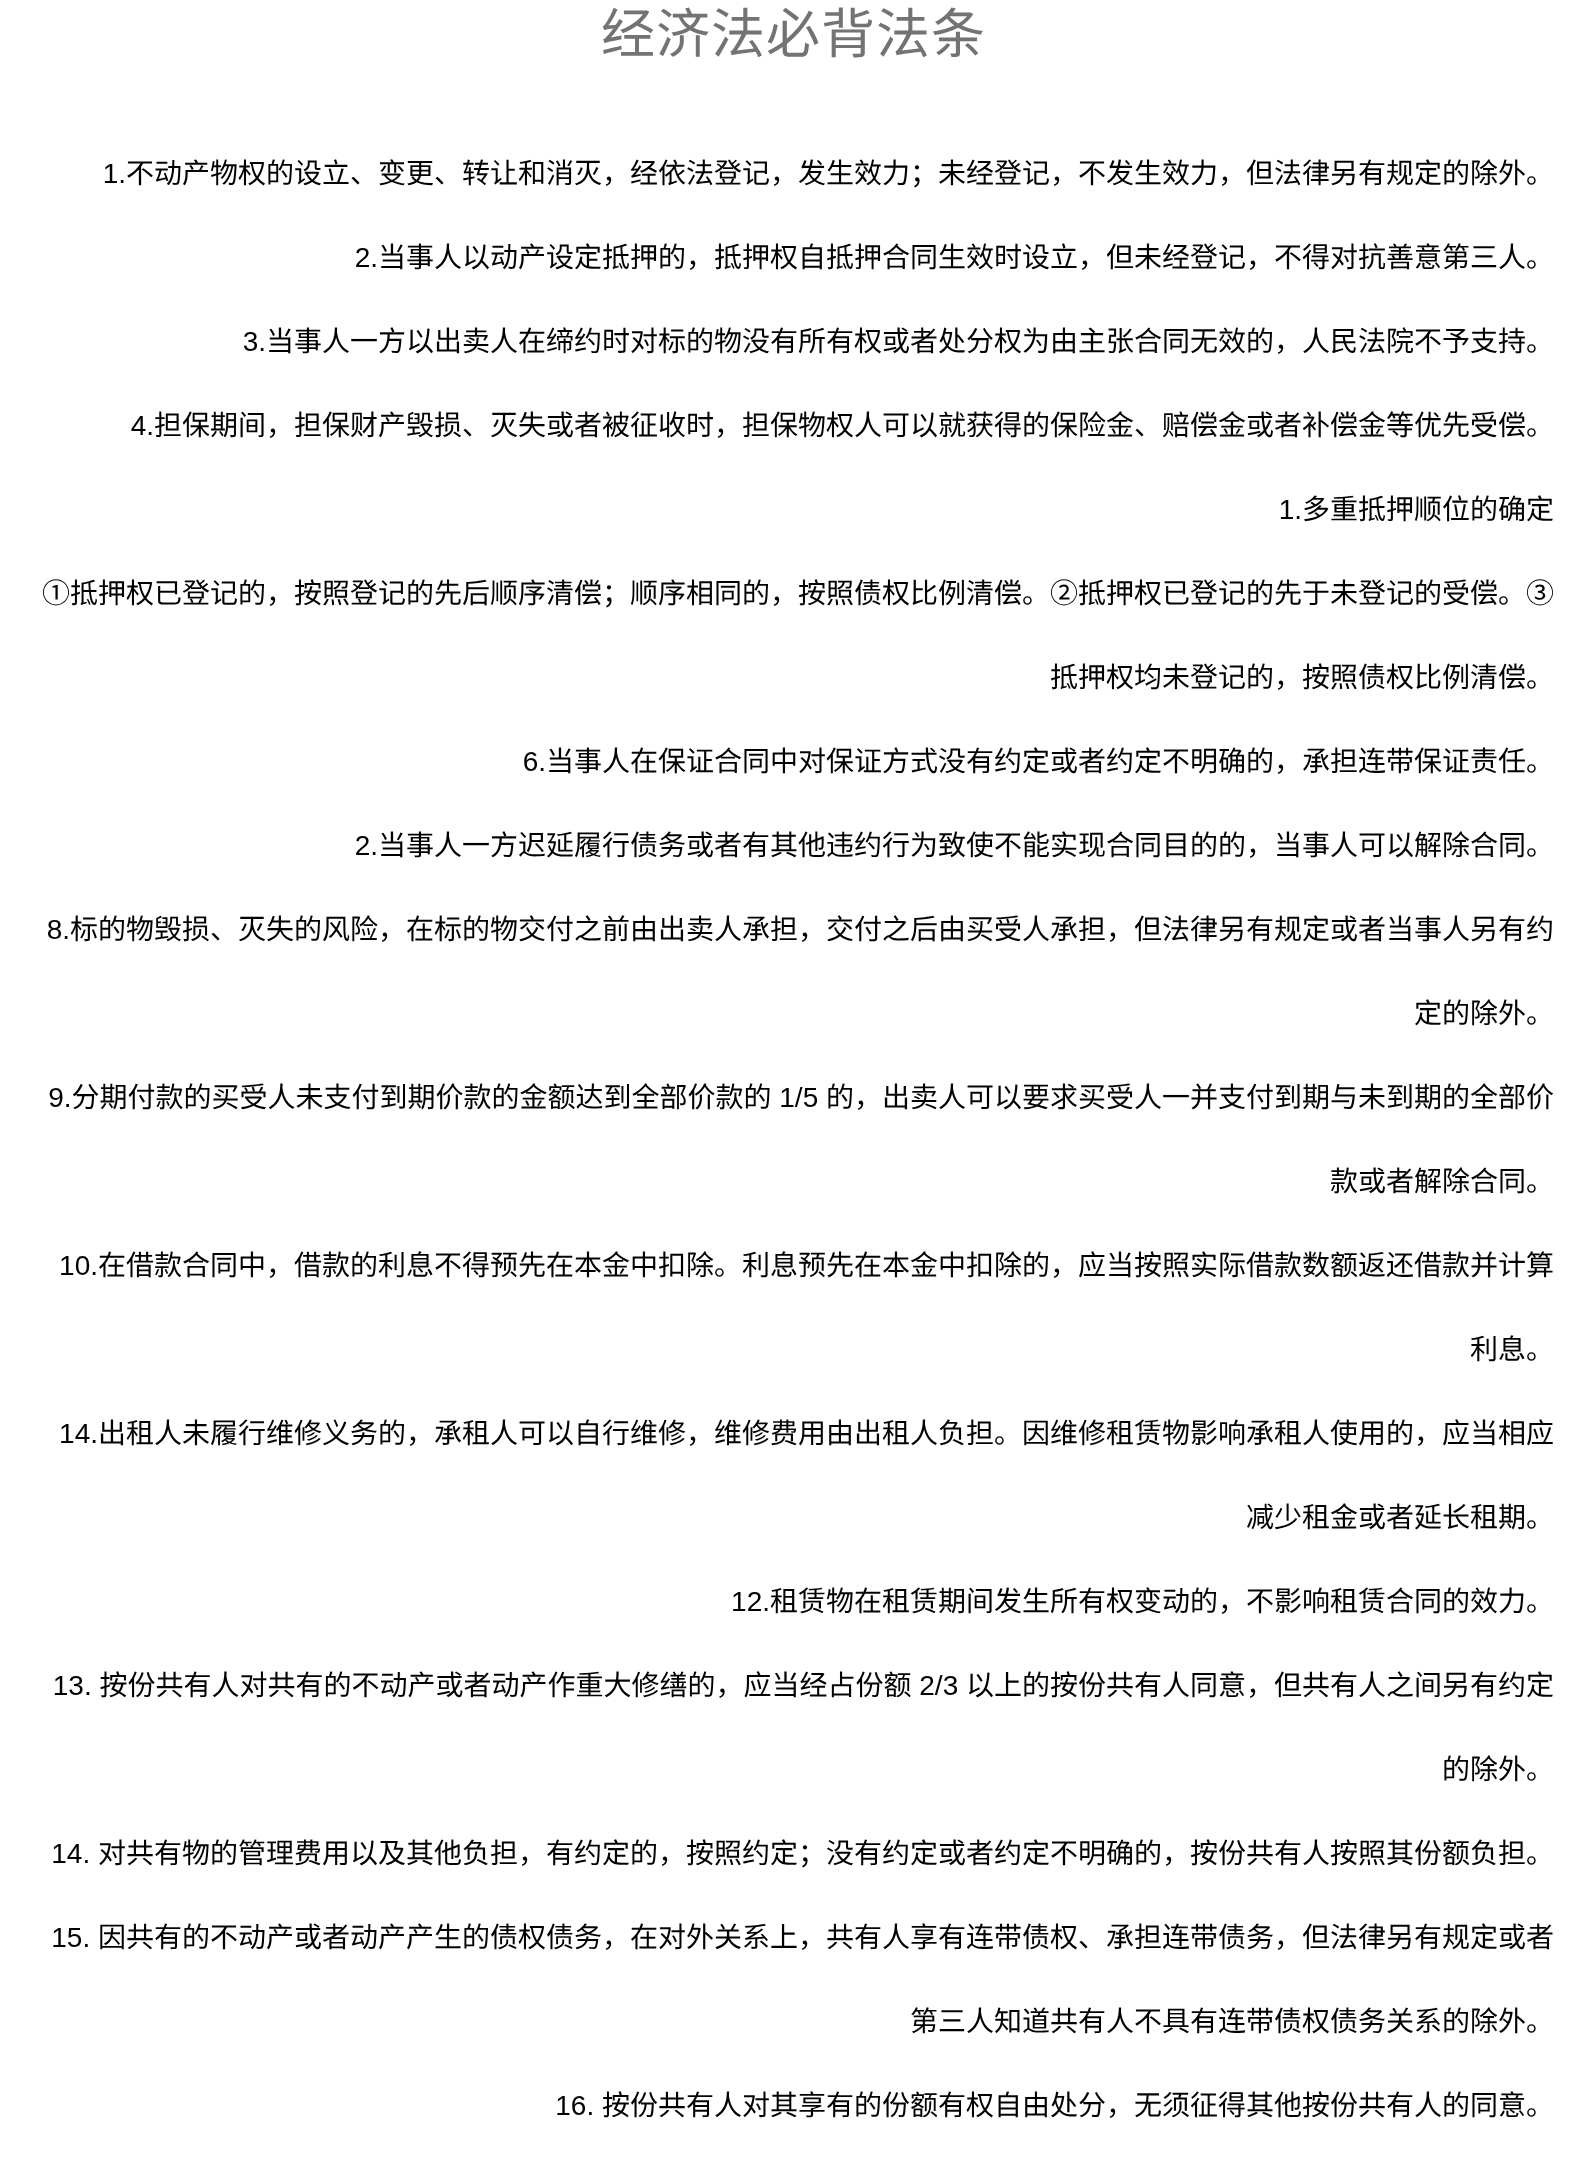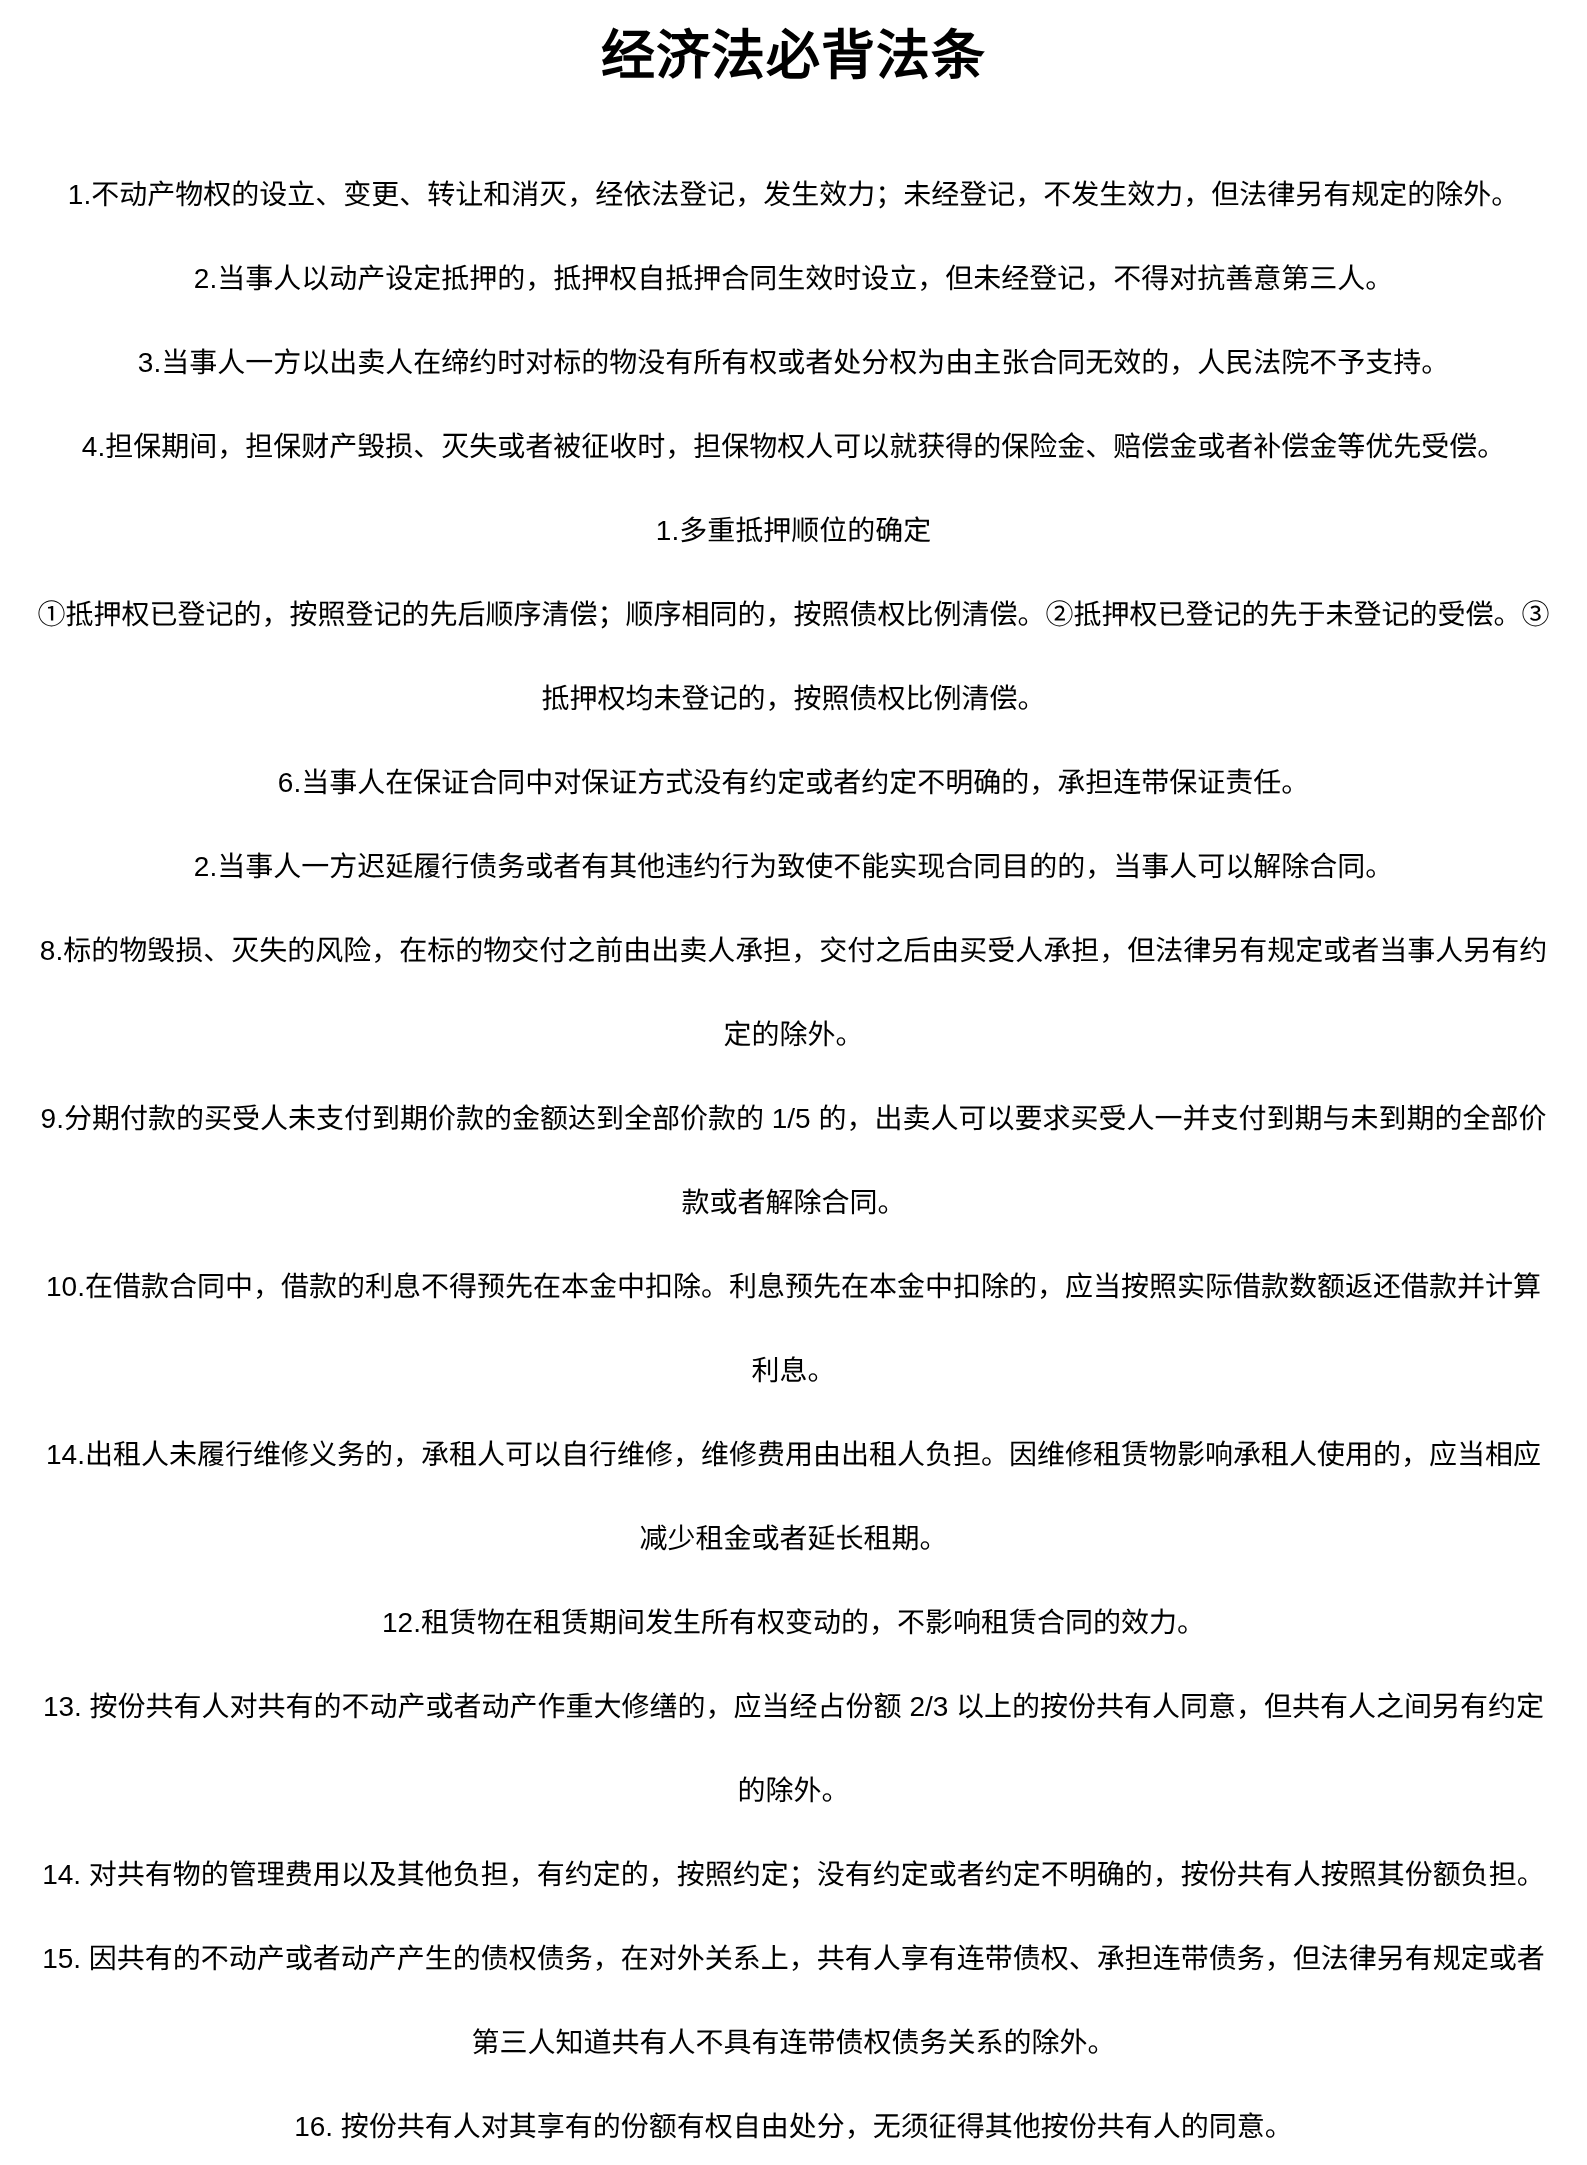--- a/index.html
+++ b/index.html
@@ -11,40 +11,40 @@
     position: relative;
     width: 1587px;
     height: 2165px;
     background: #ffffff;
     overflow: hidden;
     font-family: "Liberation Sans", sans-serif;
     color: #000000;
   }
   .doc-title {
     margin: 0;
-    padding-top: 23px;
+    padding-top: 2px;
     text-align: center;
     font-size: 54px;
     line-height: 64px;
-    font-weight: 700;
+    font-weight: 400;
     letter-spacing: 1px;
-    color: #000000;
+    color: #737373;
     font-family: "Liberation Sans", sans-serif;
   }
   .content {
     margin-top: 66px;
     padding: 0 33px;
   }
   .para {
     margin: 0;
     font-size: 28px;
     line-height: 84px;
     font-weight: 400;
     color: #000000;
-    text-align: center;
+    text-align: right;
     word-break: normal;
     overflow-wrap: break-word;
   }
 </style>
 </head>
 <body>
 
 <div class="page">
   <h1 class="doc-title">经济法必背法条</h1>
 

